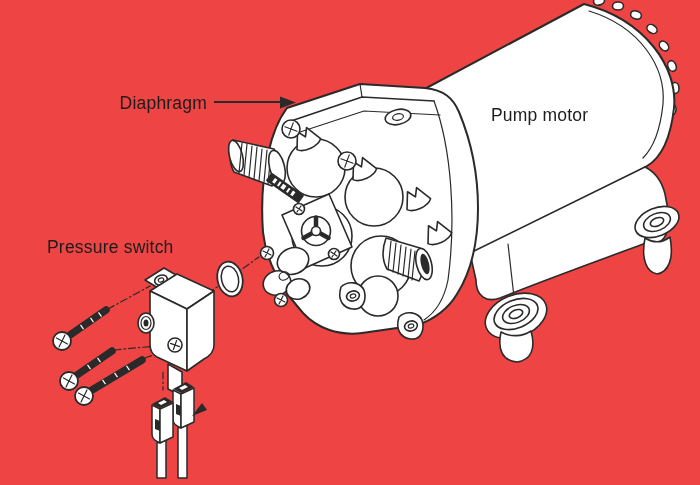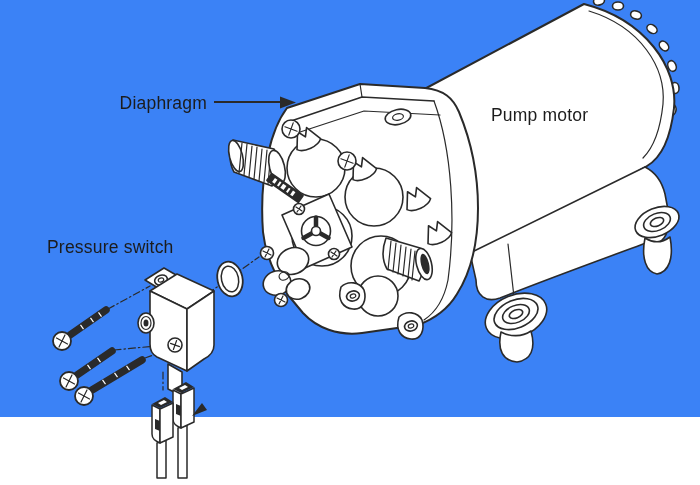--- a/index.html
+++ b/index.html
@@ -1,18 +1,18 @@
 <!DOCTYPE html>
 <html><head>
 <meta charset="utf-8">
 <style>
   html,body{margin:0;padding:0;}
   body{width:700px;height:485px;background:#ffffff;overflow:hidden;
        font-family:"Liberation Sans", sans-serif;}
-  .stage{position:relative;width:700px;height:417px;background:#3b82f6;}
+  .stage{position:relative;width:700px;height:485px;background:#ef4444;}
   svg{display:block;}
   :root{--ink:#2a2a2a;--txt:#1c1c1c;}
   .ln{fill:none;stroke:var(--ink);stroke-width:1.6;stroke-linejoin:round;stroke-linecap:round;}
   .ln13{fill:none;stroke:var(--ink);stroke-width:1.2;stroke-linejoin:round;stroke-linecap:round;}
   .fw{fill:#ffffff;stroke:var(--ink);stroke-width:1.6;stroke-linejoin:round;stroke-linecap:round;}
   .fw2{fill:#ffffff;stroke:var(--ink);stroke-width:2;stroke-linejoin:round;stroke-linecap:round;}
   .dk{fill:var(--ink);stroke:none;}
   .dash{fill:none;stroke:var(--ink);stroke-width:1.2;stroke-dasharray:7 3 1.5 3;stroke-linecap:round;}
   .shaft{stroke:var(--ink);stroke-width:7.5;stroke-linecap:round;fill:none;}
   .tick{stroke:#ffffff;stroke-width:1.2;fill:none;}

